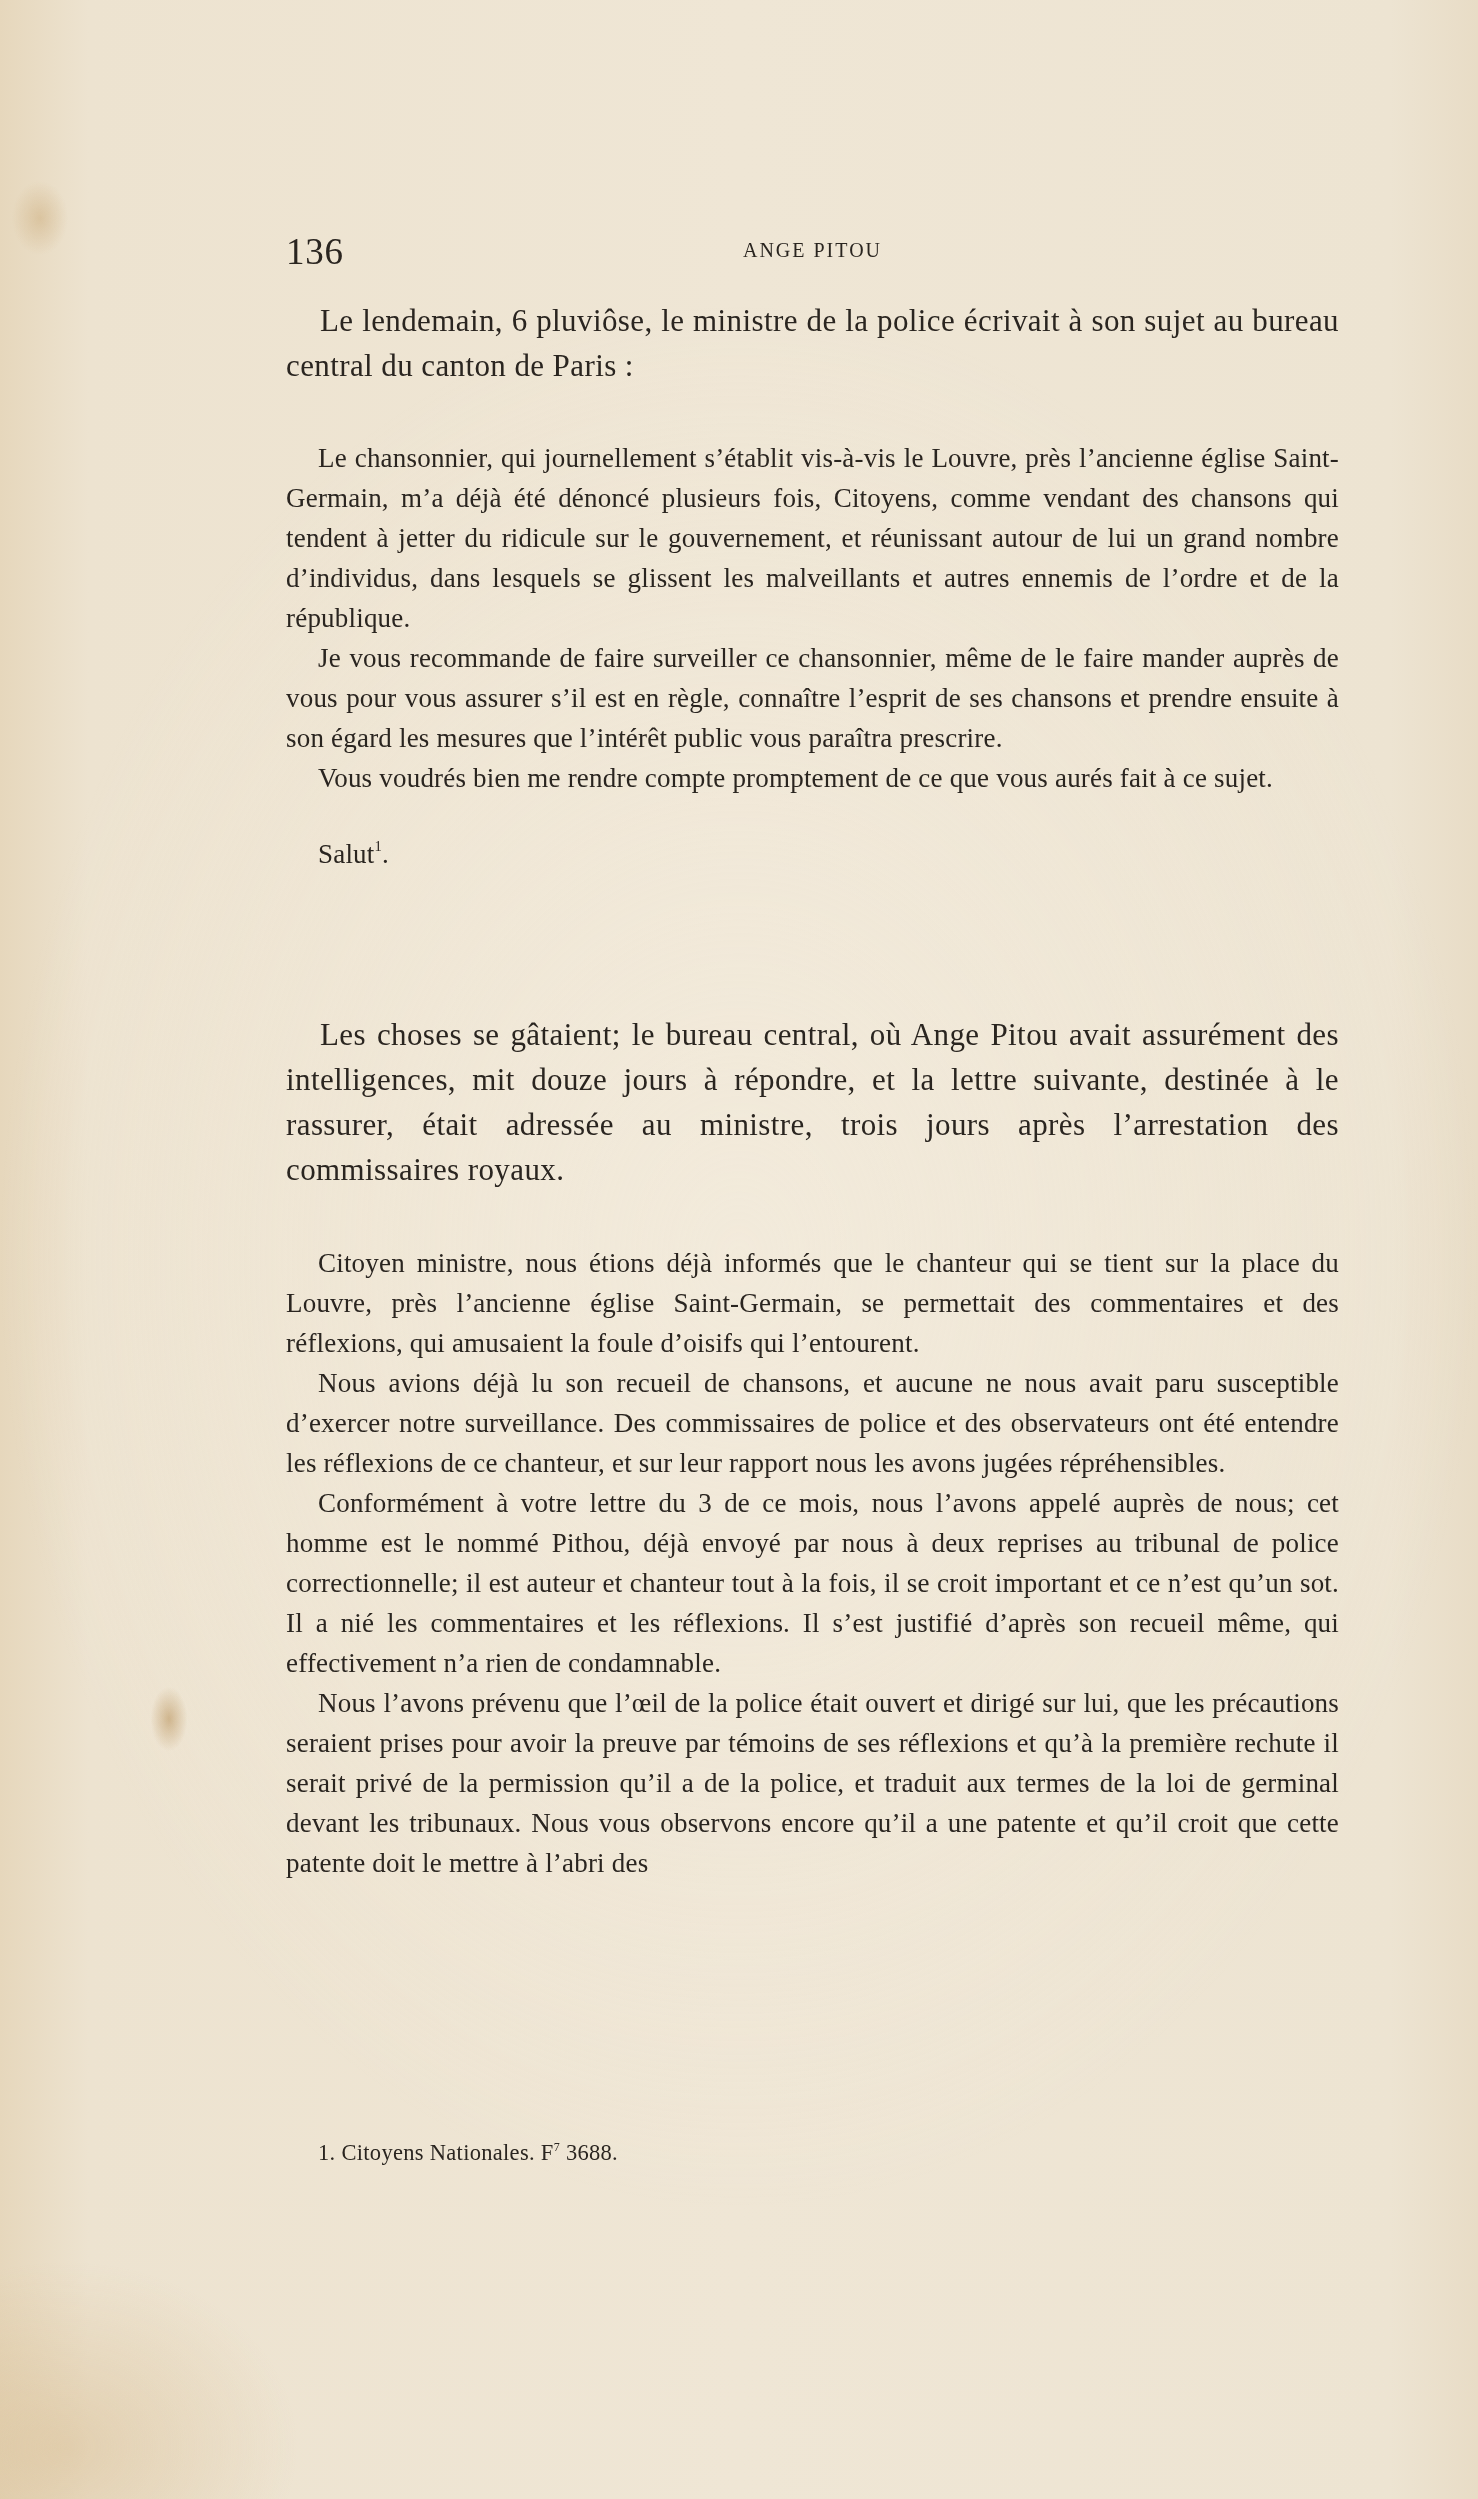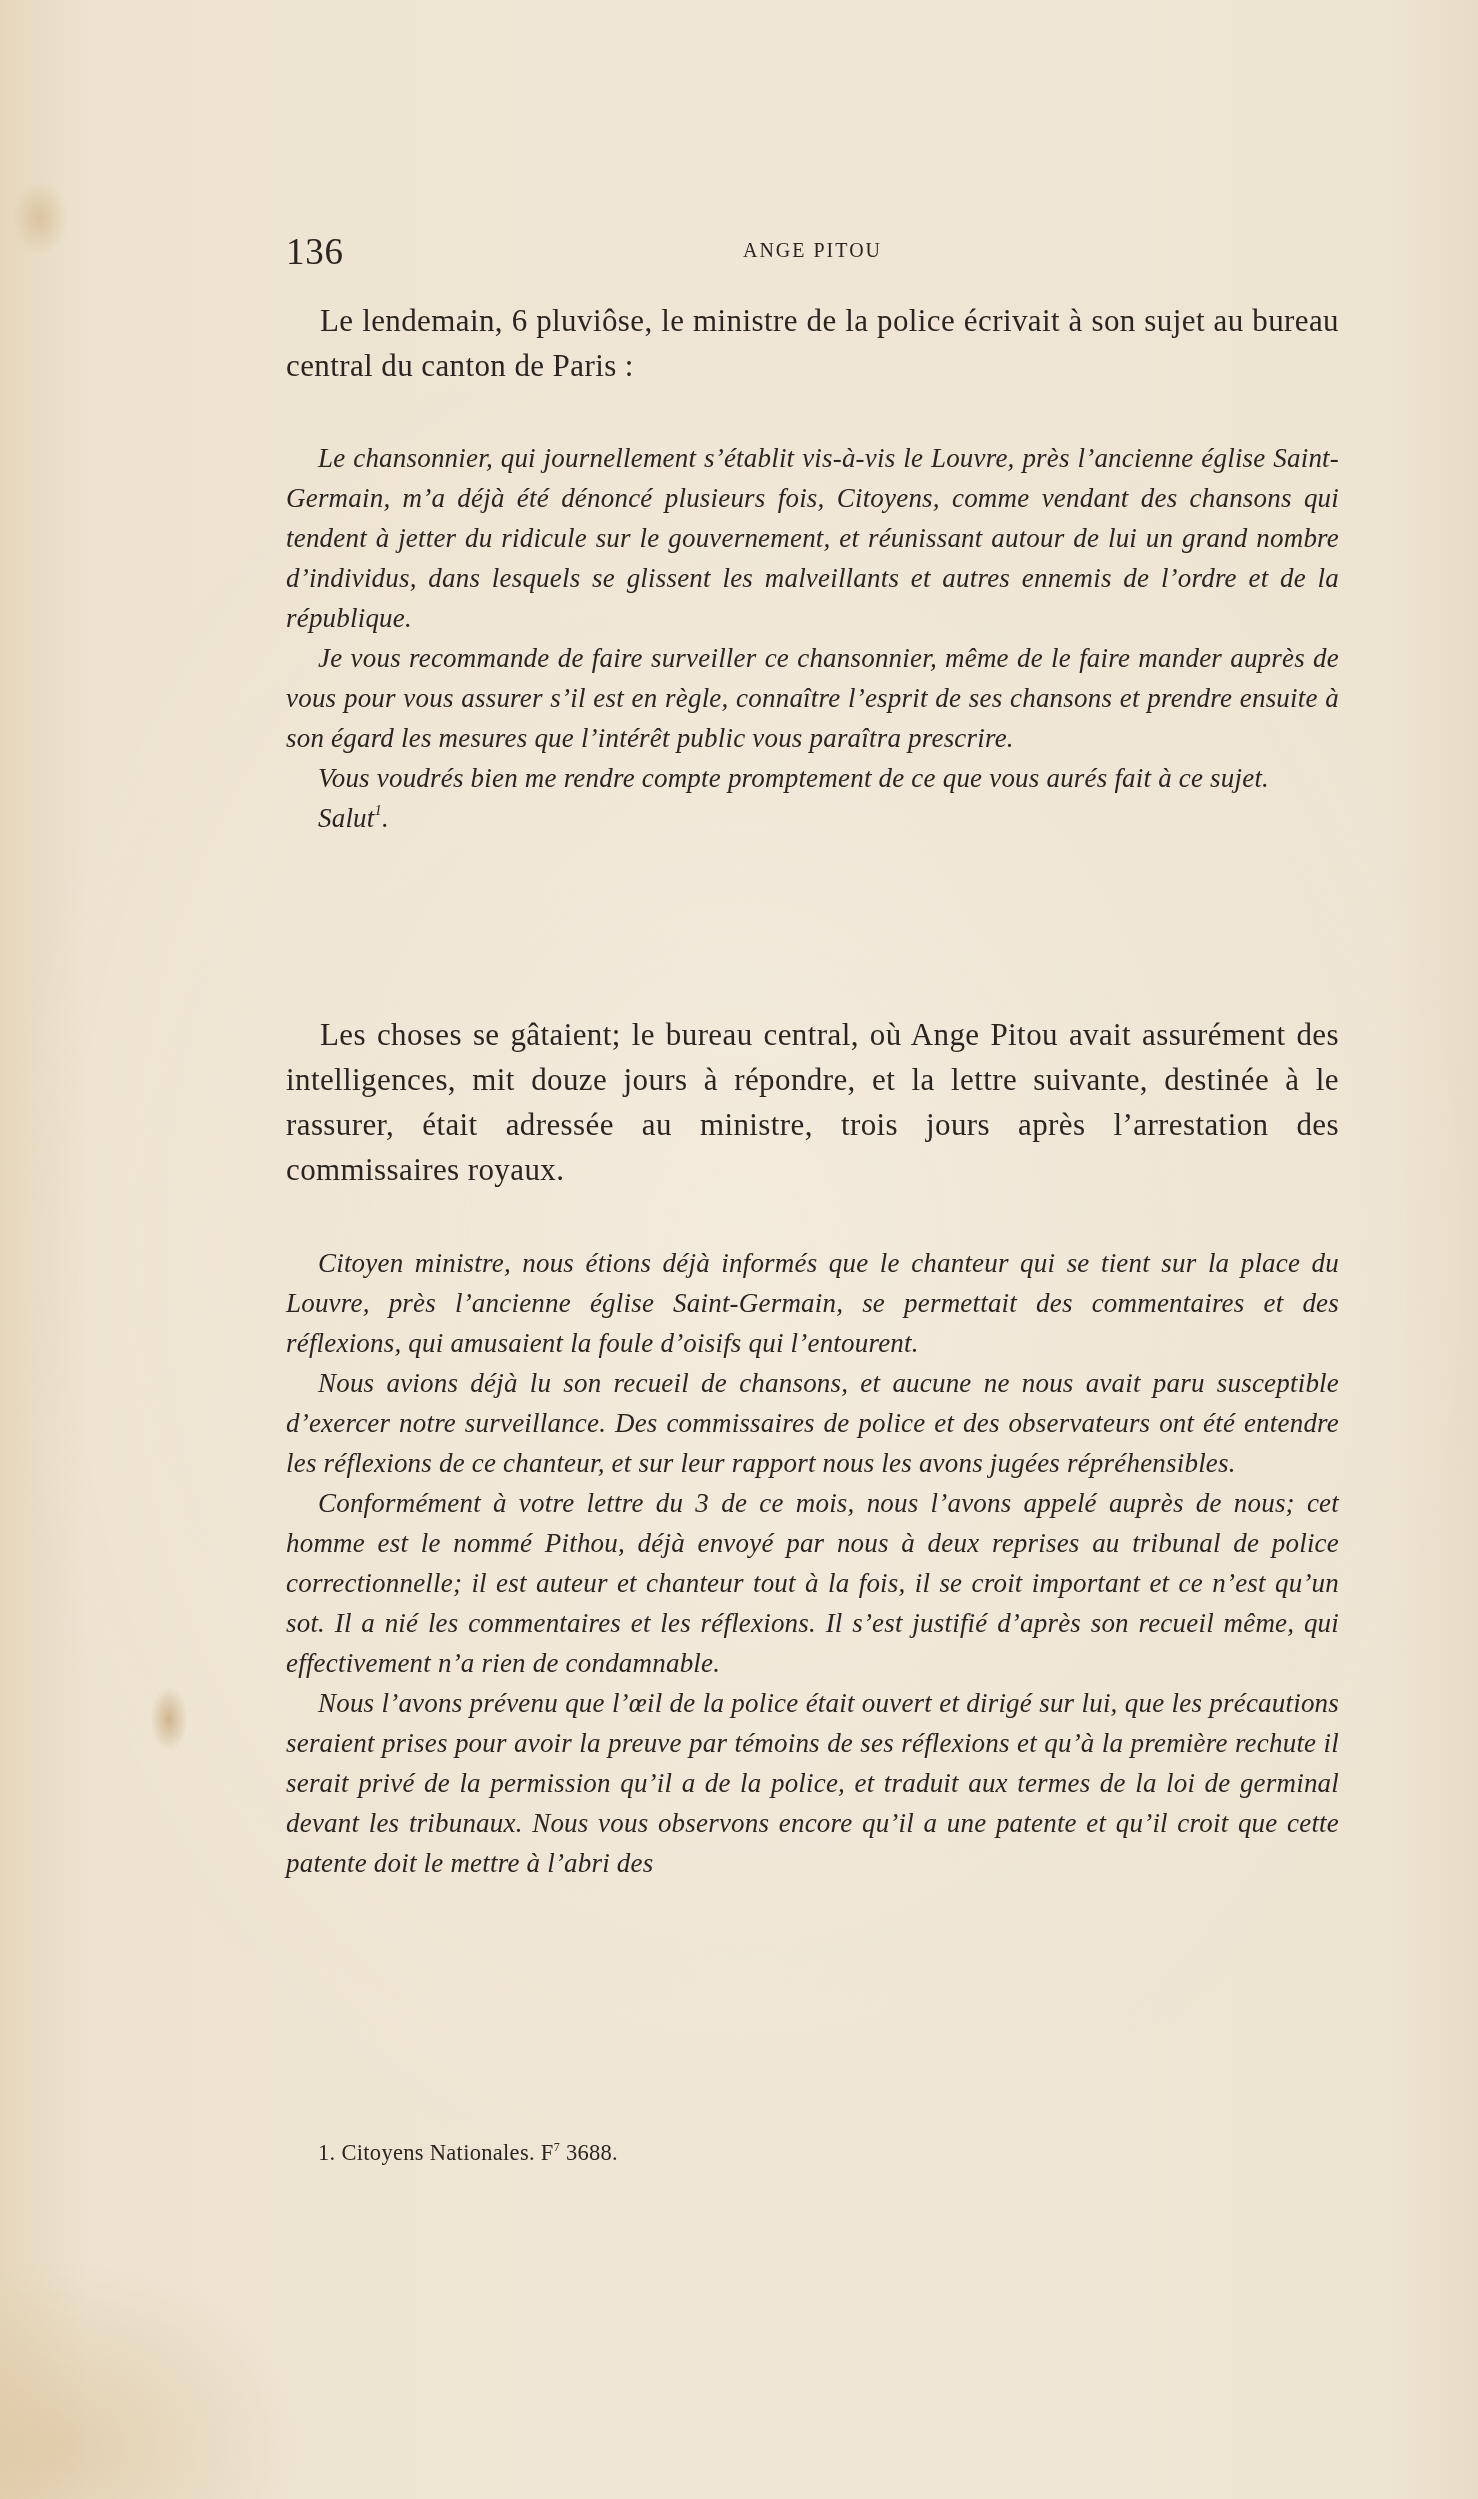--- a/index.html
+++ b/index.html
@@ -60,23 +60,22 @@
     text-indent: 34px;
     letter-spacing: 0.4px;
   }
   .small p {
     margin: 0;
     font-size: 27px;
     line-height: 40px;
     text-align: justify;
     text-indent: 32px;
     letter-spacing: 0.2px;
-    font-style: italic;
   }
-  .small p.salut { text-align: left; }
+  .small p.salut { text-align: left; margin-top: 36px; }
   sup.fnref { font-size: 14.5px; vertical-align: 12px; line-height: 0; }
   .footnote {
     position: absolute;
     left: 32px;
     top: 2140px;
     font-size: 22.5px;
     letter-spacing: 0.3px;
   }
   .footnote sup { font-size: 12px; vertical-align: 9.3px; line-height: 0; }
 </style>

